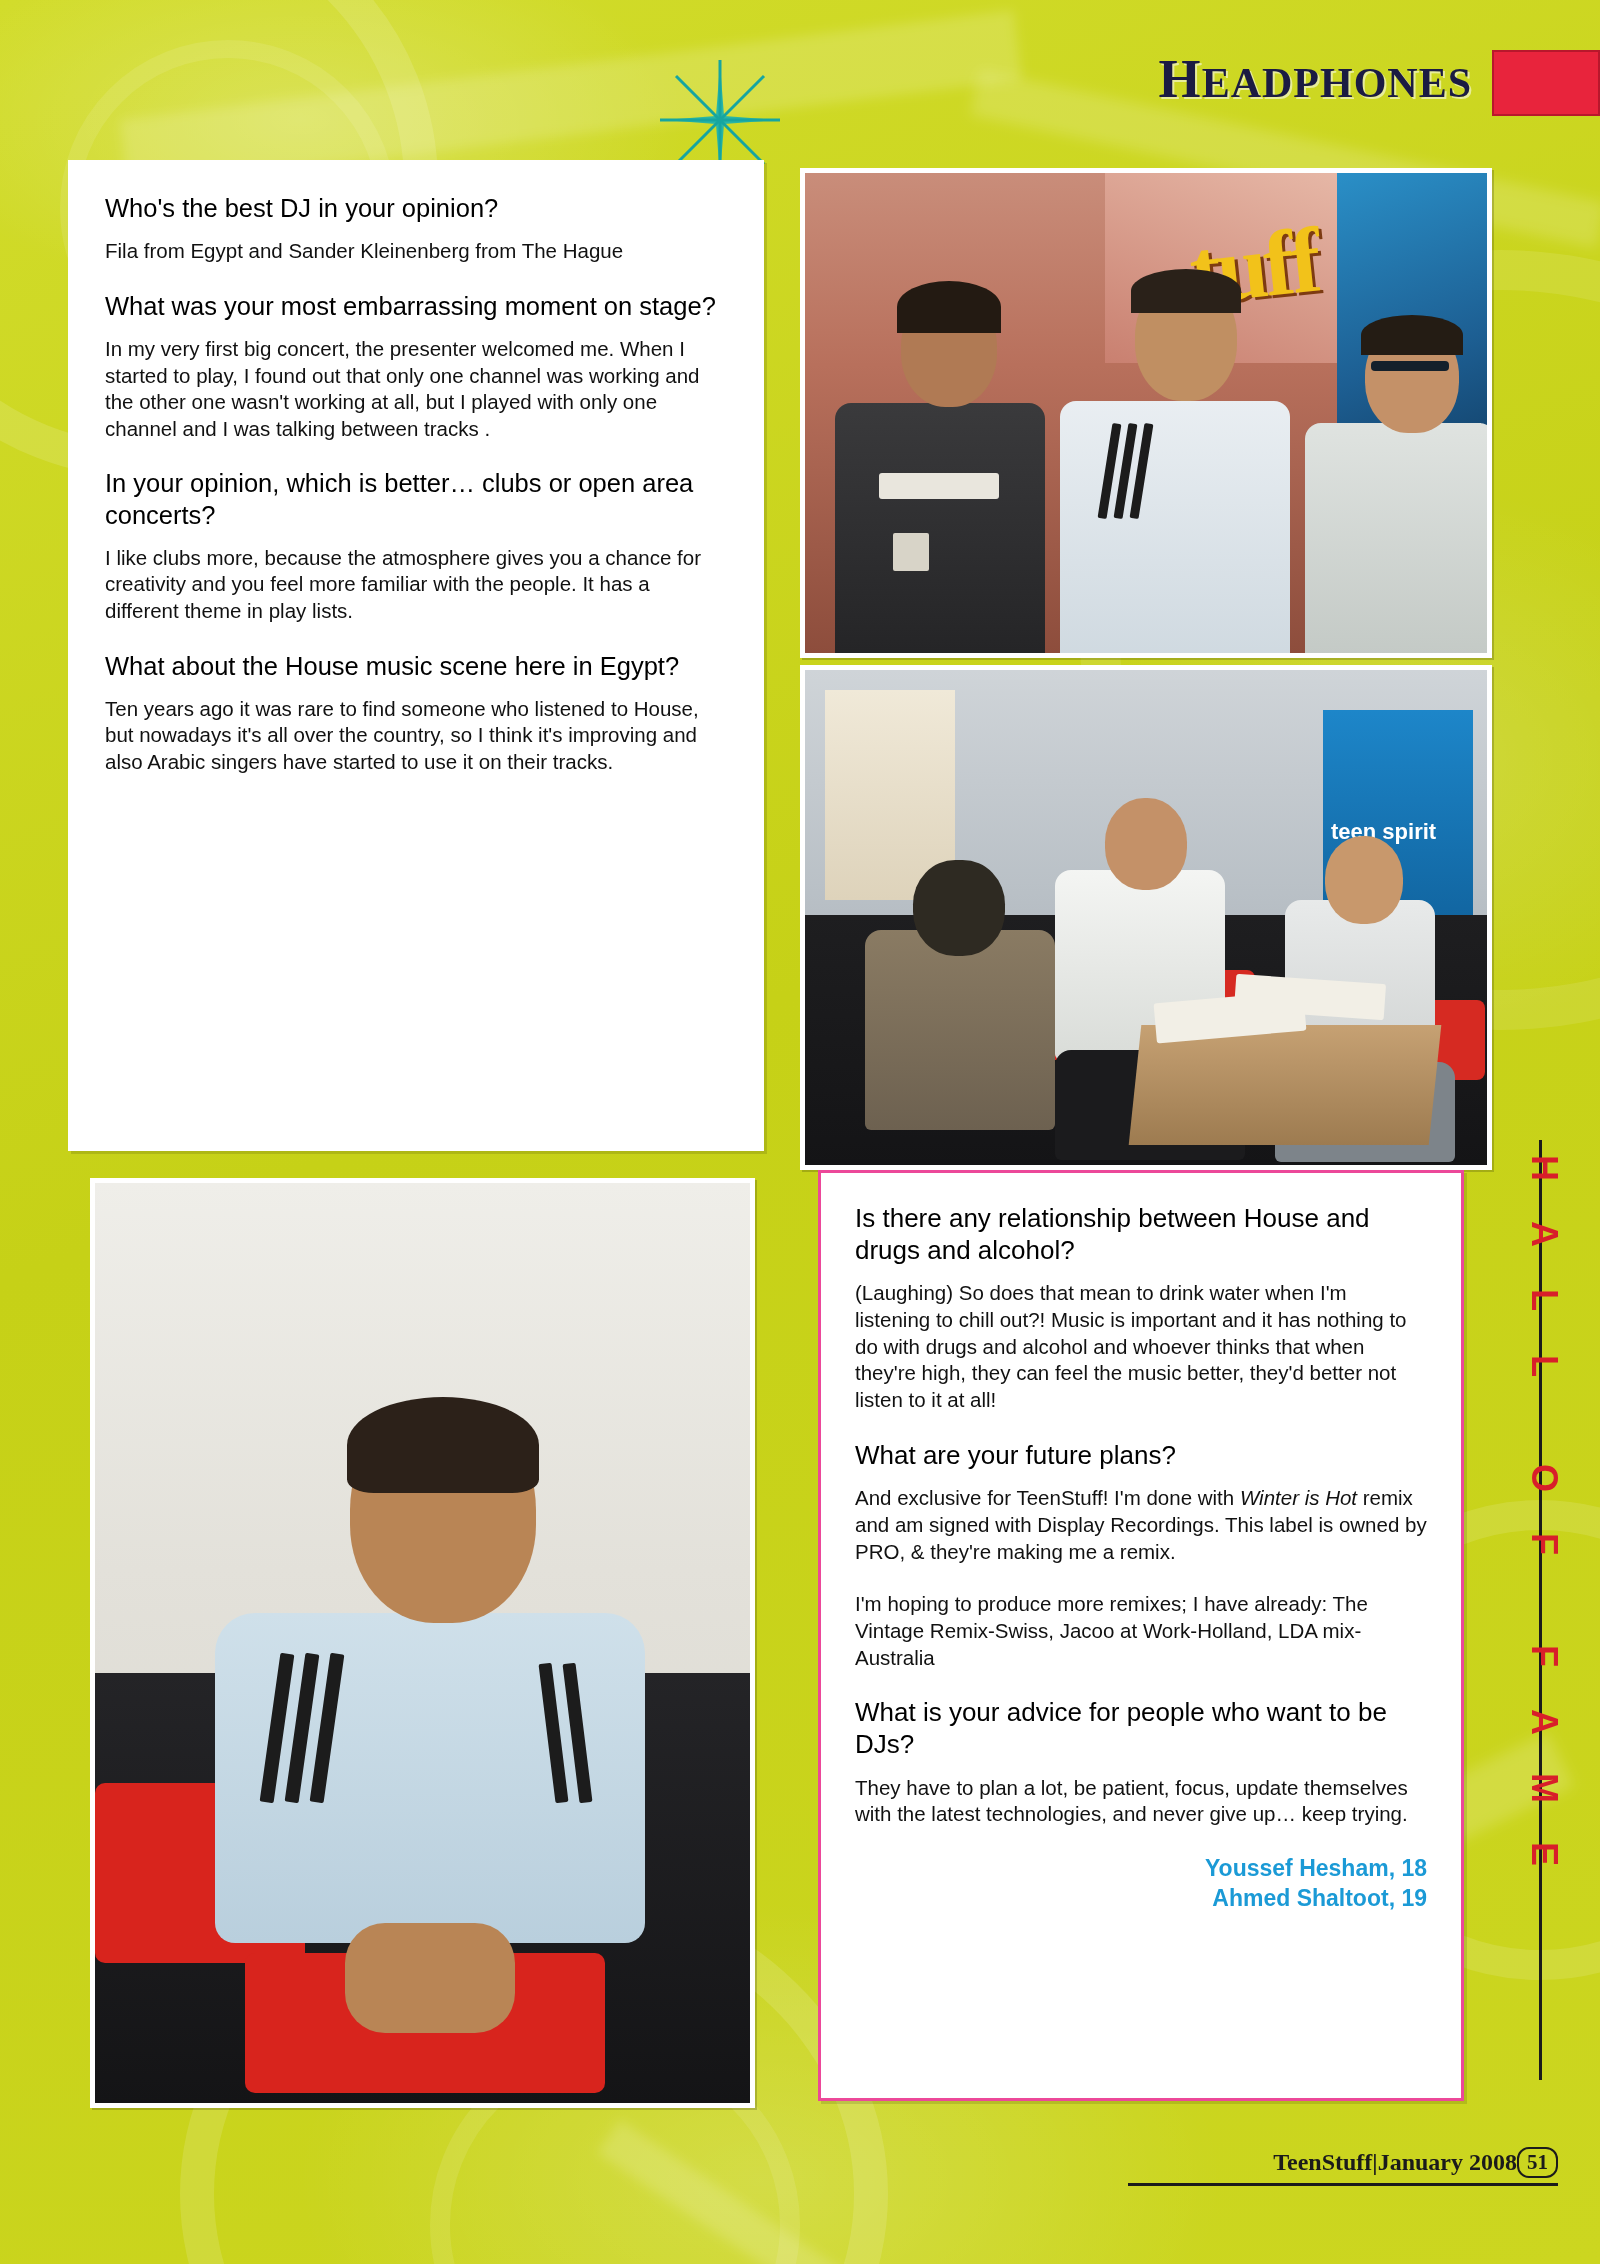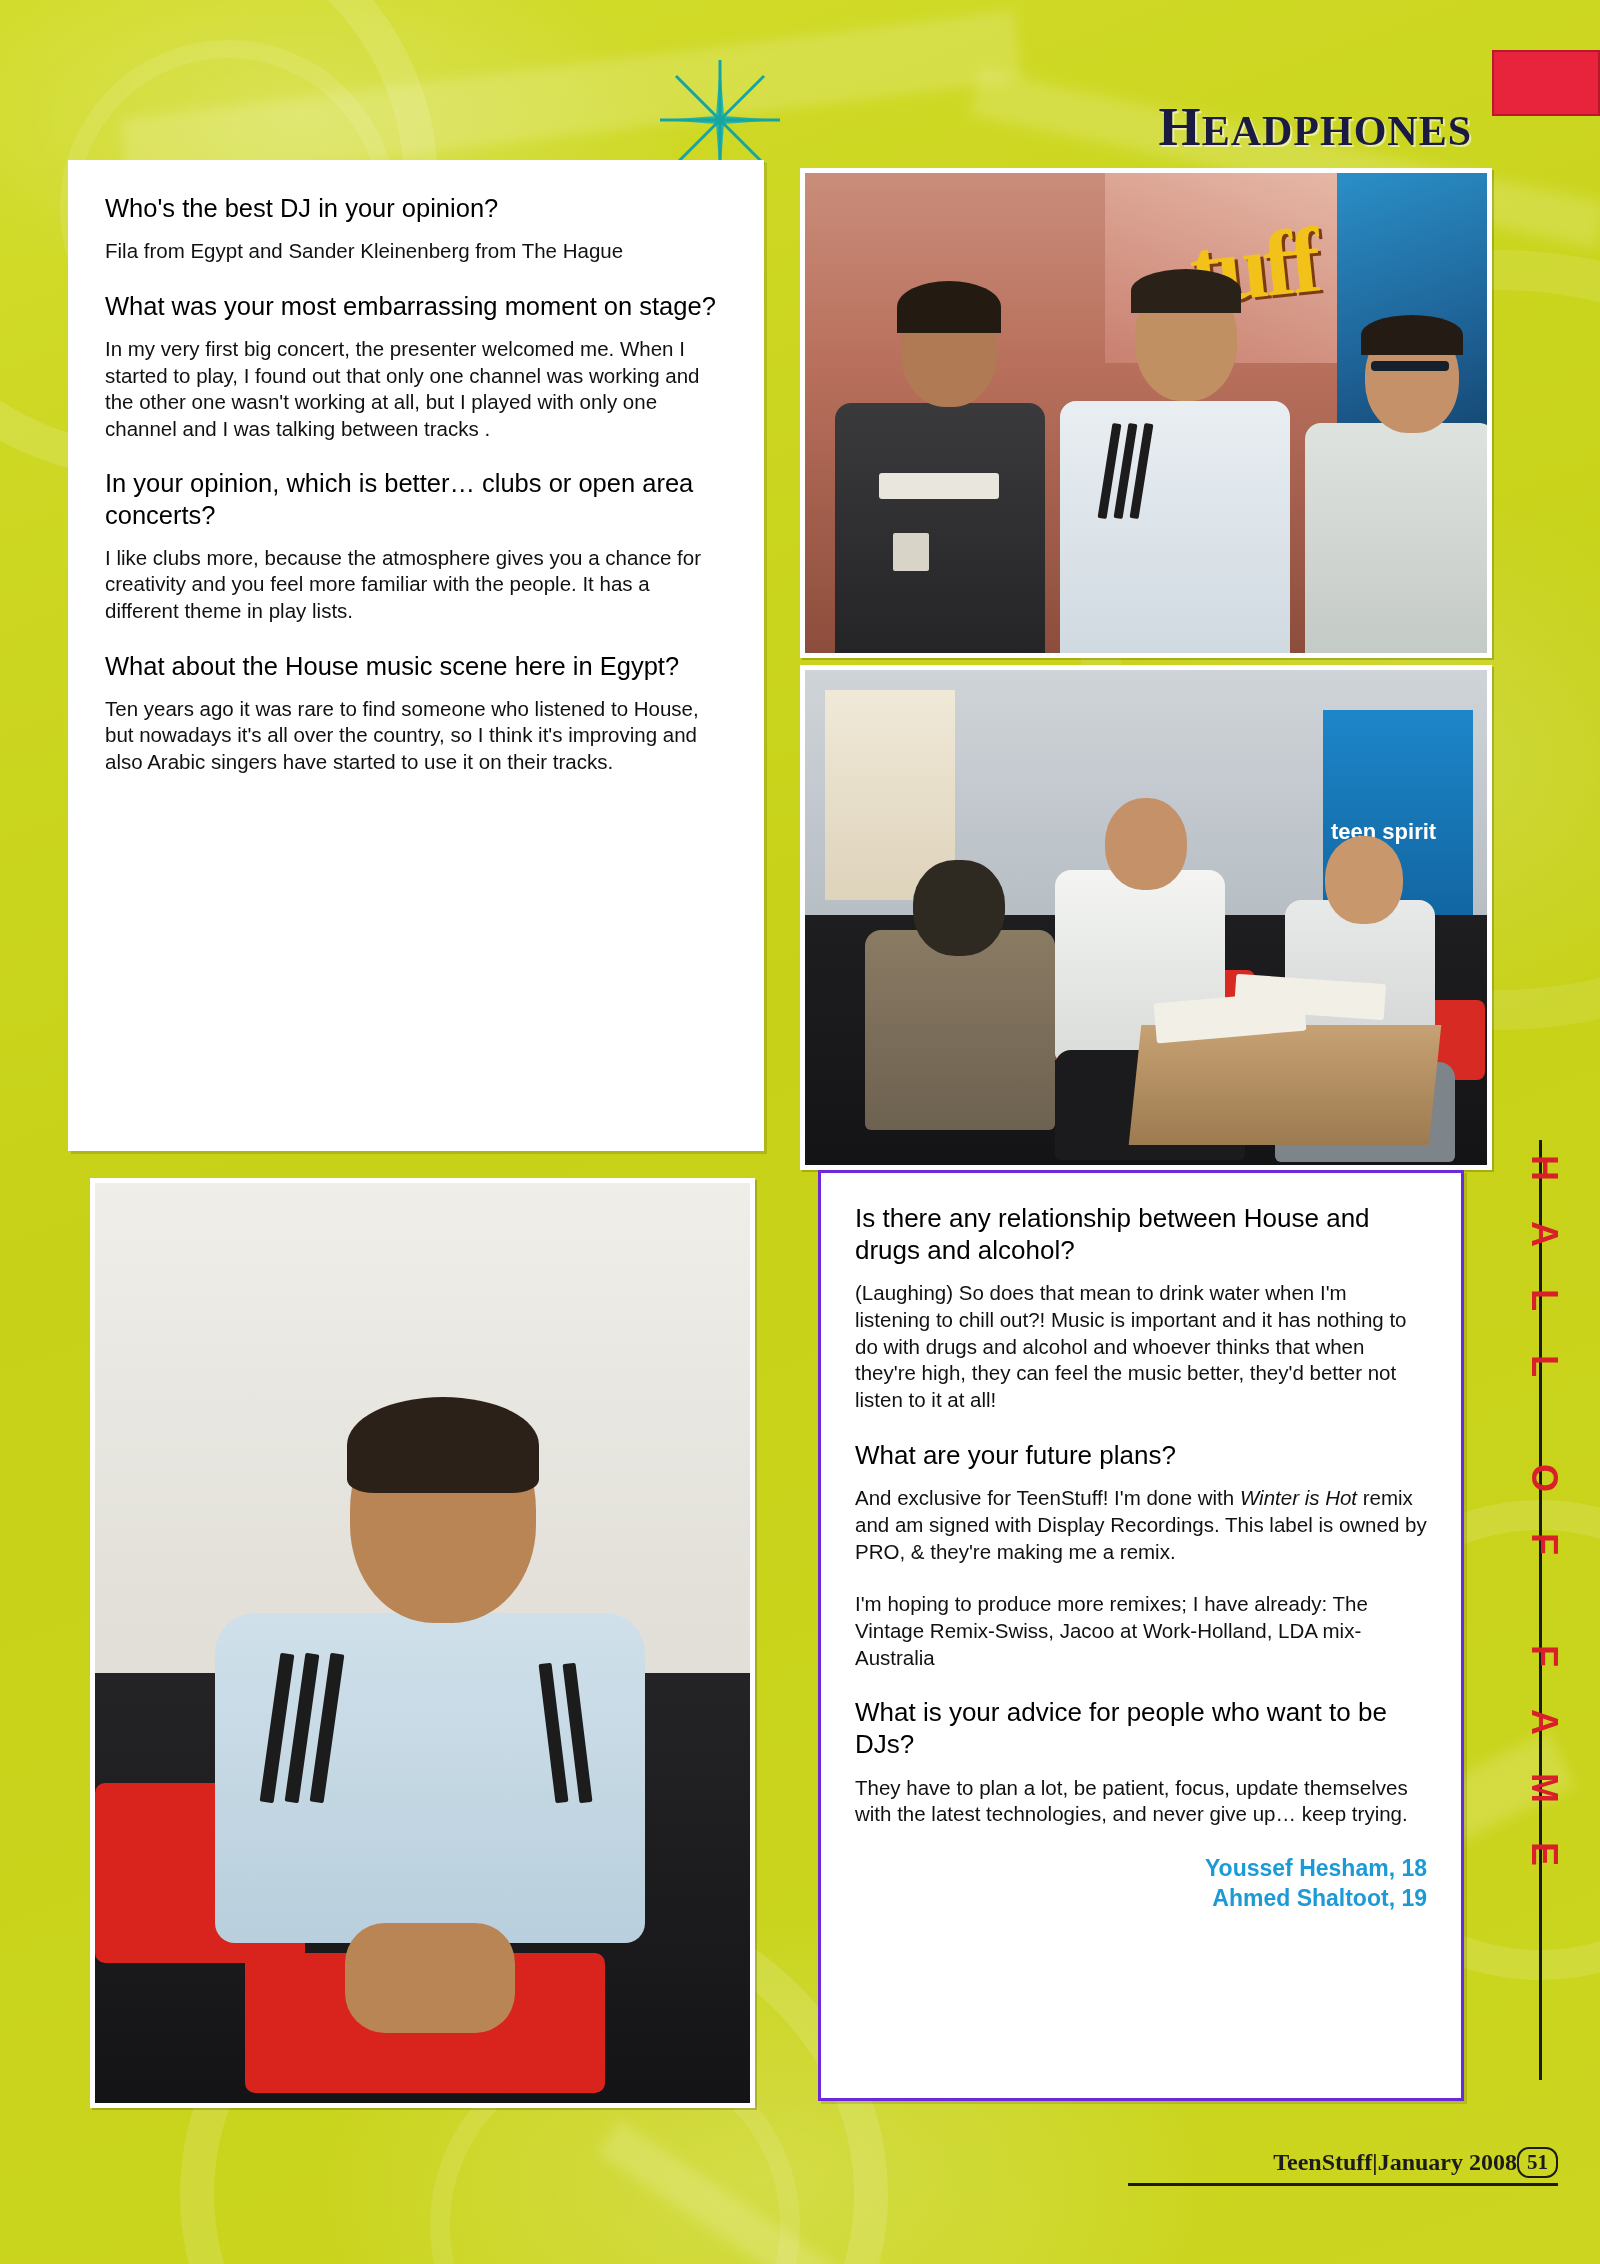--- a/index.html
+++ b/index.html
@@ -28,31 +28,31 @@
   .r1{width:900px;height:70px;left:120px;top:120px;transform:rotate(-7deg);filter:blur(6px);}
   .r2{width:640px;height:46px;left:980px;top:70px;transform:rotate(12deg);filter:blur(7px);}
   .r3{width:520px;height:60px;left:1080px;top:1960px;transform:rotate(-26deg);filter:blur(7px);}
   .r4{width:420px;height:40px;left:620px;top:2120px;transform:rotate(34deg);filter:blur(6px);}
 
   
   .header{position:absolute;left:0;top:26px;width:1600px;height:82px;}
   .head-title{position:absolute;right:128px;top:22px;
     font-family:"Liberation Serif", serif;
     font-weight:bold;font-size:54px;letter-spacing:1px;
-    color:#1b1b42;text-shadow:2px 2px 0 rgba(255,255,255,.55);margin-top:48px;}
+    color:#1b1b42;text-shadow:2px 2px 0 rgba(255,255,255,.55);}
   .head-title .cap{font-size:54px;}
   .head-title .sc{font-size:42px;}
   .head-red{position:absolute;right:0px;top:24px;width:104px;height:62px;background:#e8243c;border:2px solid #b8172c;}
   .starburst{position:absolute;left:660px;top:60px;width:120px;height:120px;}
 
   
   .card{position:absolute;background:#ffffff;box-shadow:3px 3px 0 rgba(0,0,0,.12);}
   .card-inner{padding:30px 34px 26px 34px;}
   #col-left-card{left:68px;top:160px;width:690px;height:985px;border:3px solid #ffffff;}
-  #col-right-card{left:818px;top:1170px;width:640px;height:925px;border:3px solid #6d28d9;}
+  #col-right-card{left:818px;top:1170px;width:640px;height:925px;border:3px solid #ec4899;}
 
   .q{color:#000000;font-weight:normal;font-size:26px;line-height:1.22;margin:0 0 14px 0;}
   #col-left-card .q{font-size:25.5px;}
   .a{color:#111;font-size:20.5px;line-height:1.30;margin:0 0 26px 0;}
   .a:last-child{margin-bottom:16px;}
   .a em{font-style:italic;}
 
   .byline{text-align:right;color:#1b9ad6;font-weight:bold;font-size:23px;line-height:1.3;margin-top:18px;}
 
   

